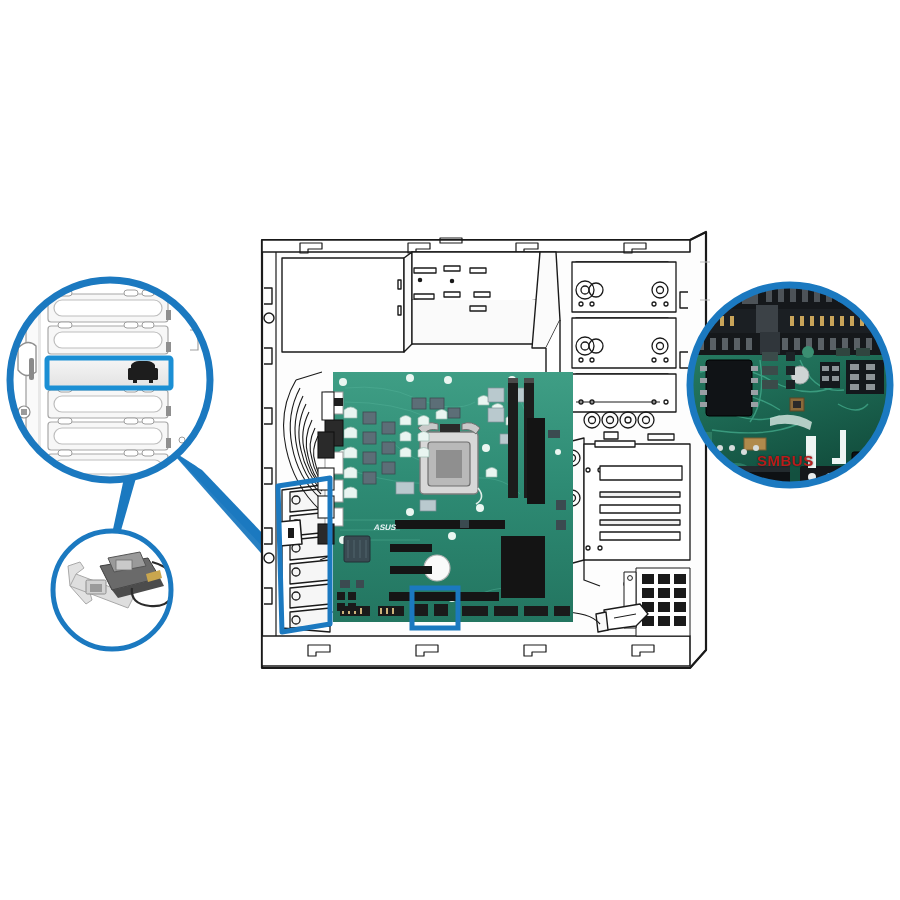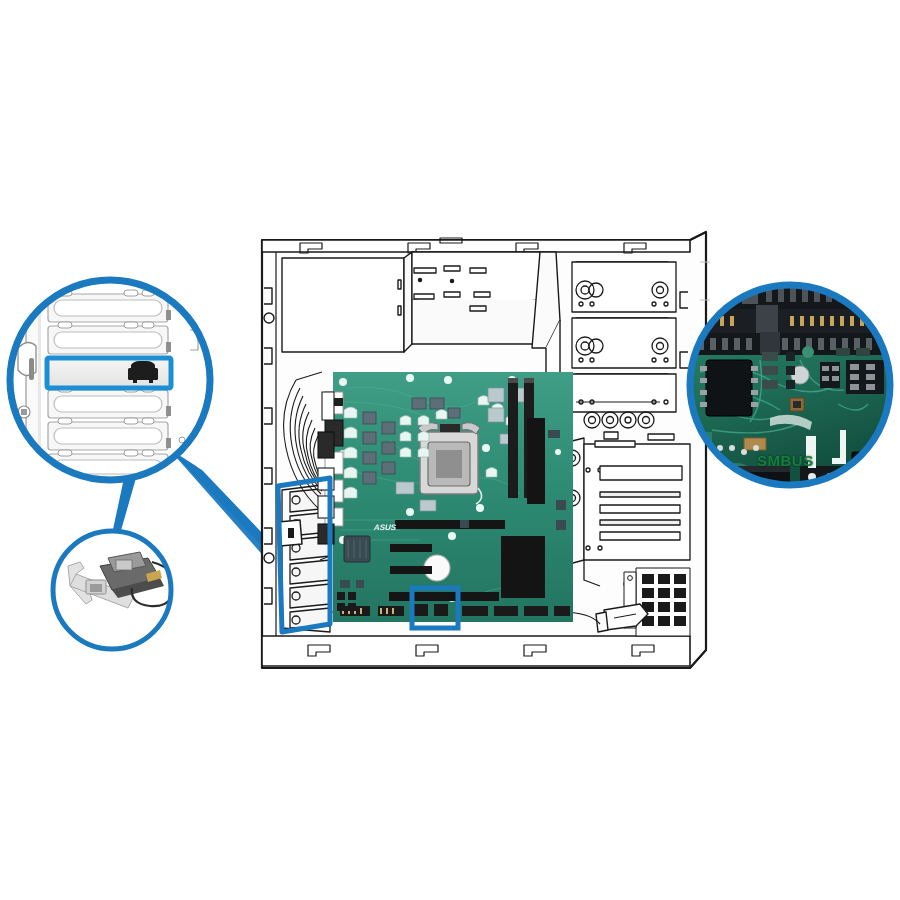--- a/index.html
+++ b/index.html
@@ -1,20 +1,20 @@
 <!DOCTYPE html>
 <html><head>
 <meta charset="utf-8">
 <style>
   html,body{margin:0;padding:0;background:#ffffff;}
   body{width:900px;height:900px;overflow:hidden;
        font-family:"Liberation Sans",sans-serif;}
   #stage{position:relative;width:900px;height:900px;background:#ffffff;}
   svg.layer{position:absolute;left:0;top:0;width:900px;height:900px;}
-  .cap{position:absolute;font-weight:bold;color:#15803d;letter-spacing:.5px;
+  .cap{position:absolute;font-weight:bold;color:#b91c1c;letter-spacing:.5px;
        text-shadow:0 0 2px rgba(0,0,0,.65);pointer-events:none;}
   #smbus-label{left:757px;top:452px;font-size:15px;}
   #asus-label{left:374px;top:523px;font-size:8px;color:#eaf3f6;
               text-shadow:none;letter-spacing:0px;transform:skewX(-12deg);}
 </style>
 </head>
 <body>
 
 <div id="stage">
 

